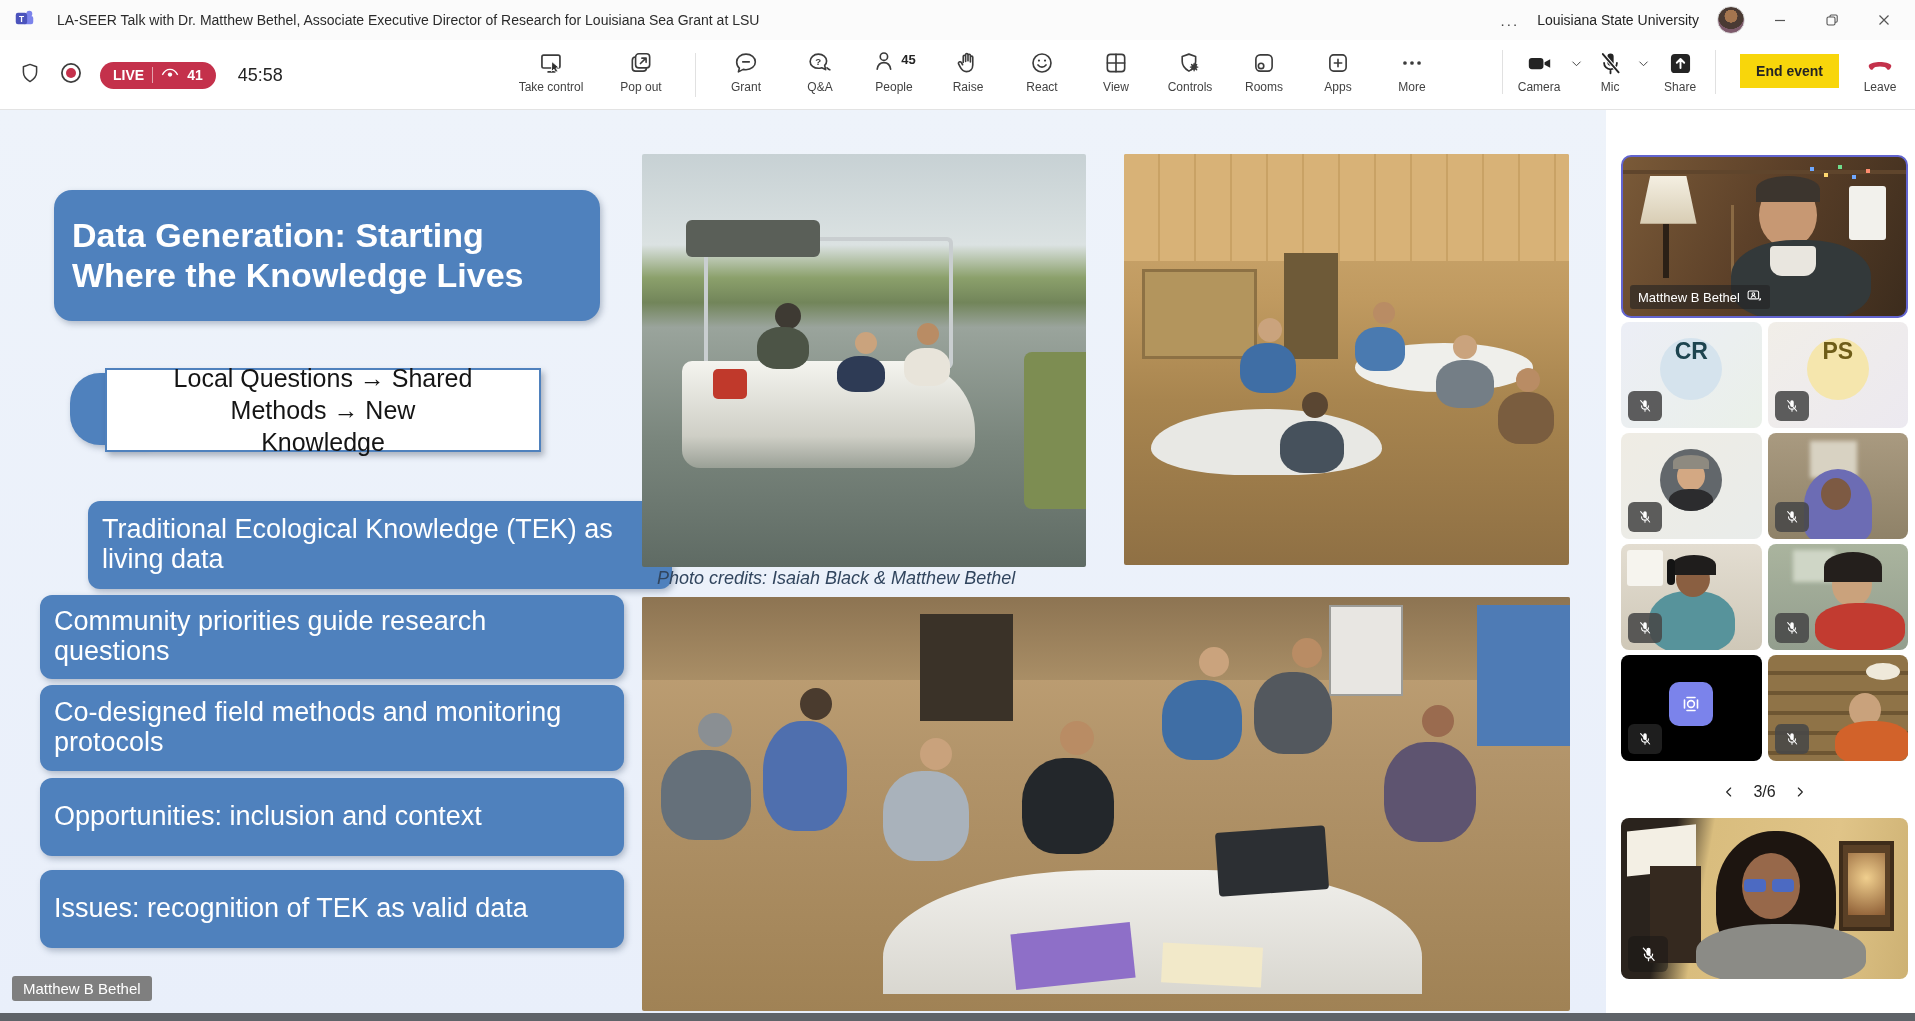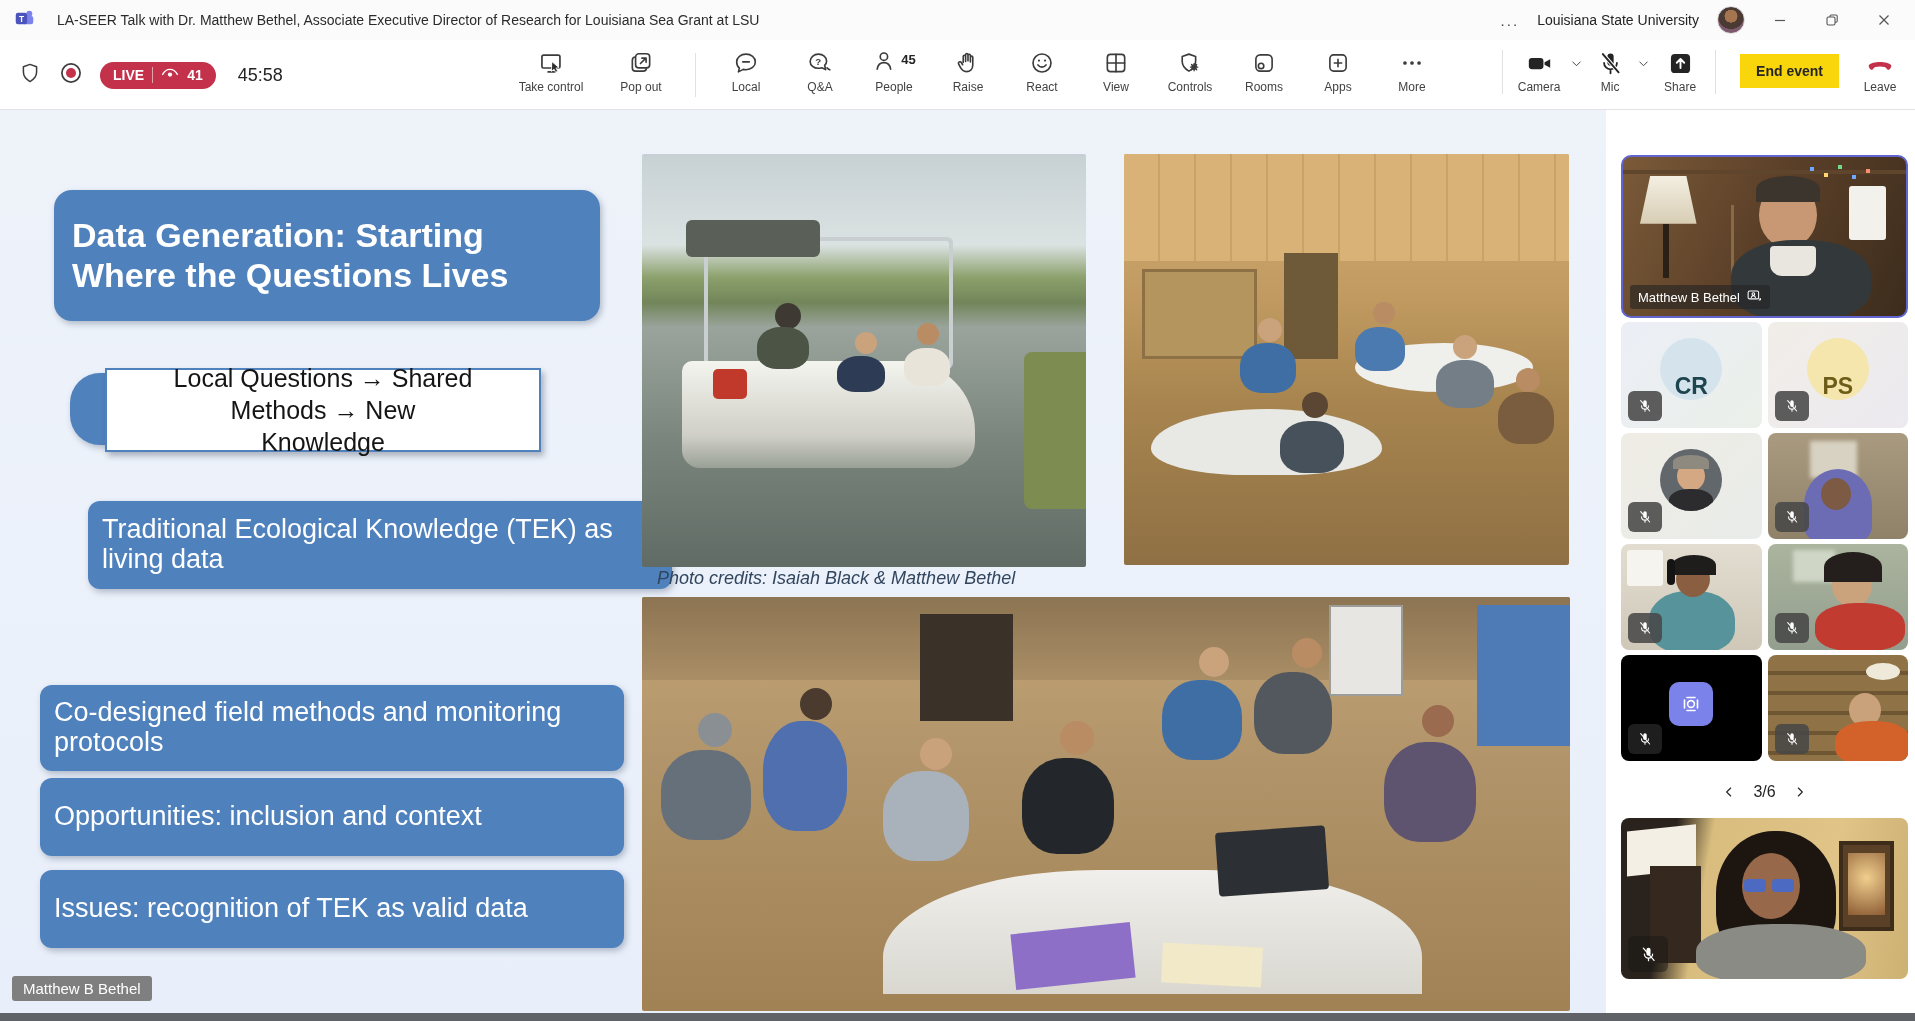--- a/index.html
+++ b/index.html
@@ -80,21 +80,21 @@
   
   .vtile { position:absolute; border-radius:10px; overflow:hidden; background:#222; }
   #speaker-tile { left:15px; top:45px; width:287px; height:163px; border:2.5px solid #6264cf;
      background:linear-gradient(115deg,#7a5a38 0%, #5d4129 45%, #3c2c1d 100%); }
   .name-bar { position:absolute; left:7px; bottom:7px; display:flex; align-items:center; gap:7px;
               background:rgba(35,35,35,.6); color:#fff; font-size:13px; padding:4px 8px; border-radius:3px; }
   #tile-grid { position:absolute; left:15px; top:212px; width:287px; display:grid;
                grid-template-columns:140.5px 140.5px; grid-auto-rows:106px; gap:5px 6px; }
   .gtile { position:relative; border-radius:8px; overflow:hidden; background:#eceef2; }
   .init-circle { position:absolute; left:50%; top:44%; transform:translate(-50%,-50%);
-                 width:62px; height:62px; border-radius:50%; display:flex; align-items:flex-end; justify-content:center;
+                 width:62px; height:62px; border-radius:50%; display:flex; align-items:flex-start; justify-content:center;
                  font-size:23px; font-weight:bold; }
   .mic-badge { position:absolute; left:7px; bottom:7px; width:34px; height:30px; border-radius:6px;
                background:rgba(72,72,72,.88); display:flex; align-items:center; justify-content:center; }
   #pager { position:absolute; left:15px; top:668px; width:287px; height:28px; display:flex;
            align-items:center; justify-content:center; gap:16px; font-size:16px; color:#242424; }
   #self-tile { left:15px; top:708px; width:287px; height:161px; border-radius:8px;
      background:linear-gradient(100deg,#2a231d 0%, #2a231d 18%, #d9bd7e 30%, #e0c488 70%, #cdb173 100%); }
 </style>
 </head>
 <body>
@@ -181,21 +181,21 @@
       <span class="lbl">Pop out</span>
     </div>
     <div class="tb-div"></div>
     <div class="tbtn">
       <span class="glyph">
         <svg class="ico" width="26" height="26" viewBox="0 0 24 24">
           <path d="M12 3.8c4.8 0 8.6 3.2 8.6 7.2s-3.8 7.2-8.6 7.2c-.9 0-1.8-.1-2.6-.3L5 20.2l.9-3.5c-1.5-1.3-2.5-3.2-2.5-5.7 0-4 3.8-7.2 8.6-7.2z"></path>
           <path d="M9 11h6"></path>
         </svg>
       </span>
-      <span class="lbl">Local</span>
+      <span class="lbl">Grant</span>
     </div>
     <div class="tbtn">
       <span class="glyph">
         <svg class="ico" width="26" height="26" viewBox="0 0 24 24">
           <path d="M10.5 3.8c4.2 0 7.6 2.8 7.6 6.3 0 1.6-.7 3-1.8 4.1l.9 3.9-3.6-1.7c-1 .3-2 .5-3.1.5-4.2 0-7.6-2.8-7.6-6.4s3.4-6.7 7.6-6.7z"></path>
           <text x="10.3" y="13.6" font-size="9" font-weight="bold" fill="#3b3b3b" stroke="none" text-anchor="middle" font-family="Liberation Sans, sans-serif">?</text>
           <path d="M18.5 16.5c.9.8 1.5 1.4 2.6 1.8"></path>
         </svg>
       </span>
       <span class="lbl">Q&amp;A</span>
@@ -331,29 +331,32 @@
       </span>
       <span class="lbl">Leave</span>
     </div>
   </div>
 </div>
 
 <div id="content">
 
   <div id="slide">
 
-    <div class="blue-box" id="slide-title">Data Generation: Starting Where the Questions Lives</div>
+    <div class="blue-box" id="slide-title">Data Generation: Starting Where the Knowledge Lives</div>
 
     <div id="callout-bump"></div>
     <div id="callout">
       <div class="inner">Local Questions → Shared Methods → New Knowledge</div>
     </div>
 
     <div class="blue-box bullet" id="b1">
         <span>Traditional Ecological Knowledge (TEK) as living data</span>
+      </div>
+    <div class="blue-box bullet" id="b2">
+        <span>Community priorities guide research questions</span>
       </div>
     <div class="blue-box bullet" id="b3">
         <span>Co-designed field methods and monitoring protocols</span>
       </div>
     <div class="blue-box bullet" id="b4">
         <span>Opportunities: inclusion and context</span>
       </div>
     <div class="blue-box bullet" id="b5">
         <span>Issues: recognition of TEK as valid data</span>
       </div>

